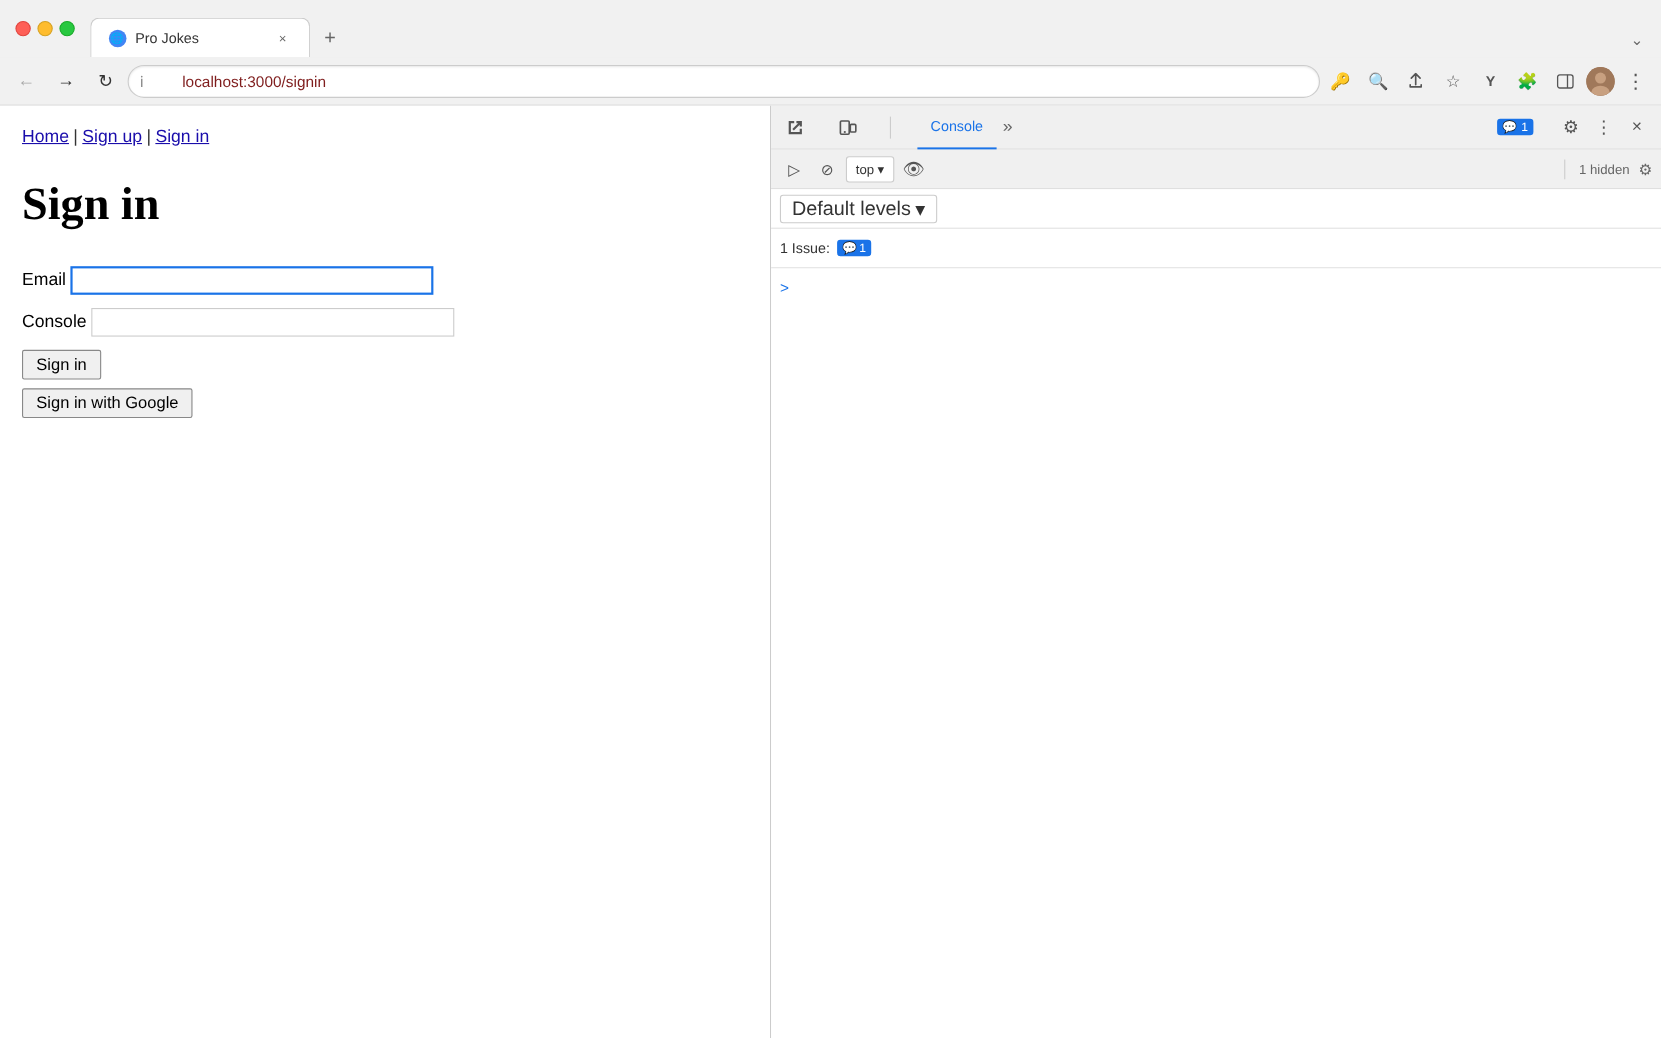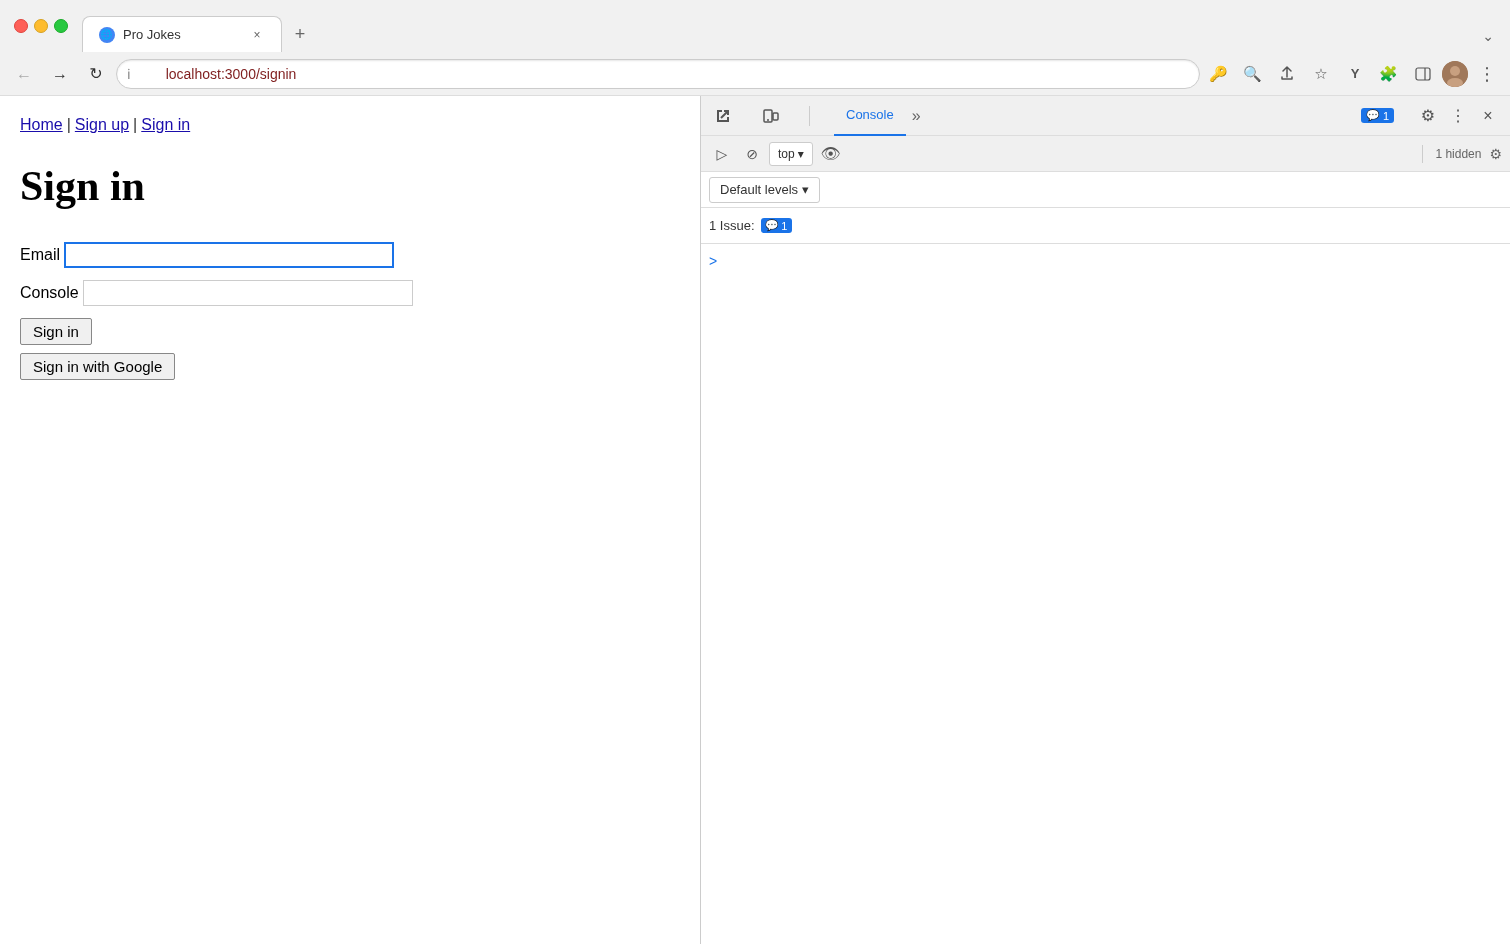--- a/index.html
+++ b/index.html
@@ -69,21 +69,21 @@
     .ct-btn { width: 26px; height: 26px; display: flex; align-items: center; justify-content: center; border-radius: 3px; color: #555; cursor: pointer; border: none; background: transparent; font-size: 14px; }
     .ct-dropdown { display: flex; align-items: center; gap: 3px; padding: 2px 8px; background: #fff; border: 1px solid #ccc; border-radius: 3px; font-size: 12px; color: #333; cursor: pointer; height: 24px; }
     .ct-eye { width: 28px; height: 26px; display: flex; align-items: center; justify-content: center; color: #555; cursor: pointer; font-size: 16px; border-radius: 3px; border: none; background: transparent; }
     .ct-hidden { margin-left: auto; font-size: 12px; color: #666; display: flex; align-items: center; gap: 8px; }
     .ct-gear { color: #666; cursor: pointer; font-size: 14px; }
     .ct-separator { width: 1px; height: 18px; background: #ccc; margin: 0 4px; }
 
     
     .filter-bar { height: 36px; background: #fff; border-bottom: 1px solid #ddd; display: flex; align-items: center; padding: 0 8px; gap: 8px; }
     .filter-input { flex: 1; max-width: 260px; height: 24px; border: 1px solid #ccc; border-radius: 3px; padding: 0 8px; font-size: 13px; color: #333; }
-    .levels-dropdown { display: flex; align-items: center; gap: 4px; padding: 2px 10px; background: #fff; border: 1px solid #ccc; border-radius: 3px; font-size: 13px; color: #333; cursor: pointer; height: 26px; }
+    .levels-dropdown { display: flex; align-items: center; gap: 4px; padding: 2px 10px; background: #fff; border: 1px solid #ccc; border-radius: 3px; font-size: 18px; color: #333; cursor: pointer; height: 26px; }
 
     
     .issues-bar { height: 36px; background: #fff; border-bottom: 1px solid #ddd; display: flex; align-items: center; padding: 0 8px; gap: 6px; font-size: 13px; color: #333; }
     .issue-badge { background: #1a73e8; color: #fff; border-radius: 3px; padding: 1px 5px; font-size: 11px; display: flex; align-items: center; gap: 2px; }
 
     
     .console-content { flex: 1; background: #fff; padding: 4px 0; overflow-y: auto; }
     .console-prompt { display: flex; align-items: flex-start; padding: 4px 8px; font-size: 13px; color: #333; }
     .console-arrow { color: #1a73e8; margin-right: 6px; font-size: 14px; margin-top: 1px; }
 

